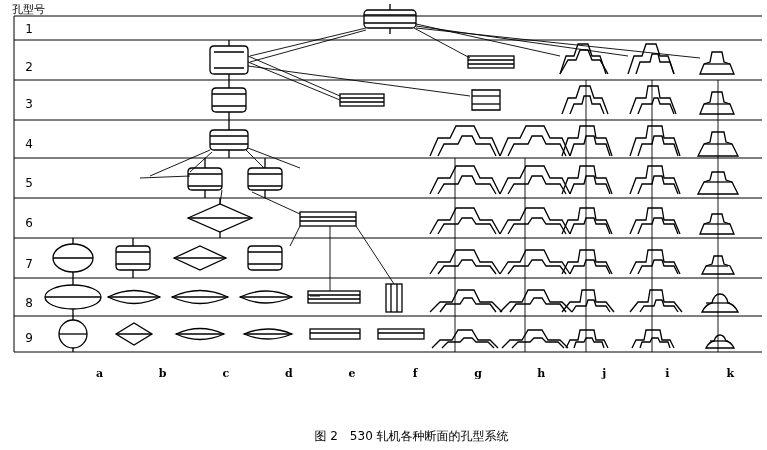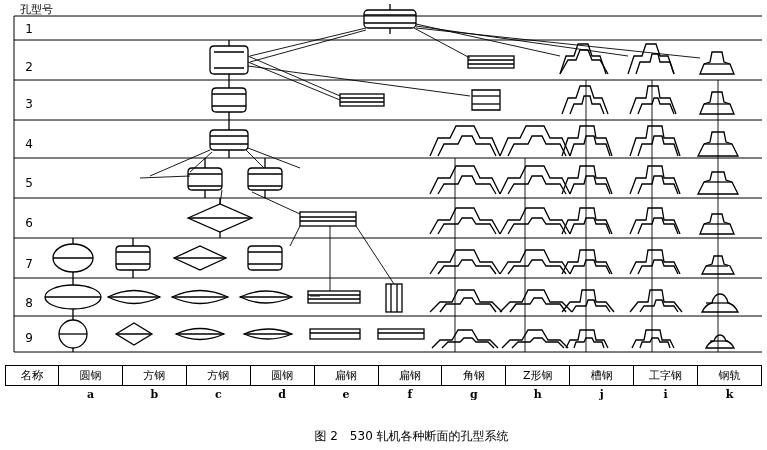--- a/index.html
+++ b/index.html
@@ -14,21 +14,21 @@
     position: relative;
     overflow: hidden;
   }
   #root {
     position: relative;
     width: 767px;
     height: 450px;
   }
   .corner-label {
     position: absolute;
-    left: 20px;
+    left: 12px;
     top: 2px;
     font-size: 11px;
     color: #000;
     font-family: "DejaVu Sans", sans-serif;
   }
   .row-num {
     position: absolute;
     font-size: 12px;
     color: #000;
     font-family: "DejaVu Sans", sans-serif;
@@ -384,34 +384,20 @@
       <line x1="525" y1="158" x2="525" y2="352"></line>
       <line x1="586" y1="80" x2="586" y2="352"></line>
       <line x1="652" y1="80" x2="652" y2="352"></line>
       <line x1="718" y1="80" x2="718" y2="352"></line>
     </g>
   </svg>
 
   <div class="table-wrap">
     <table class="spec">
       <tbody>
-          <tr>
-        <td class="hdr" style="width:52px">名称</td>
-        <td>圆钢</td>
-        <td>方钢</td>
-        <td>方钢</td>
-        <td>圆钢</td>
-        <td>扁钢</td>
-        <td>扁钢</td>
-        <td>角钢</td>
-        <td>Z形钢</td>
-        <td>槽钢</td>
-        <td>工字钢</td>
-        <td>钢轨</td>
-      </tr>
       <tr class="letters">
         <td></td>
         <td>a</td>
         <td>b</td>
         <td>c</td>
         <td>d</td>
         <td>e</td>
         <td>f</td>
         <td>g</td>
         <td>h</td>

